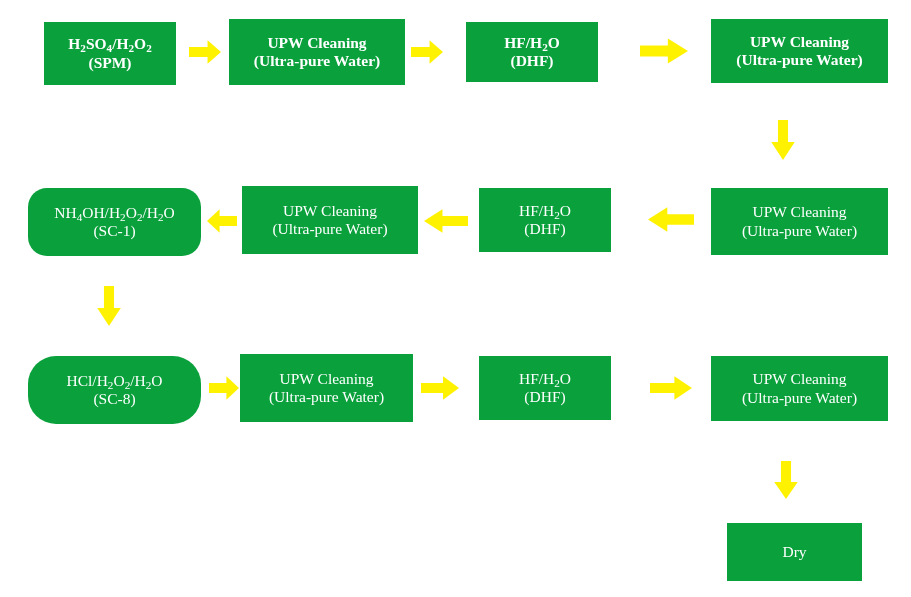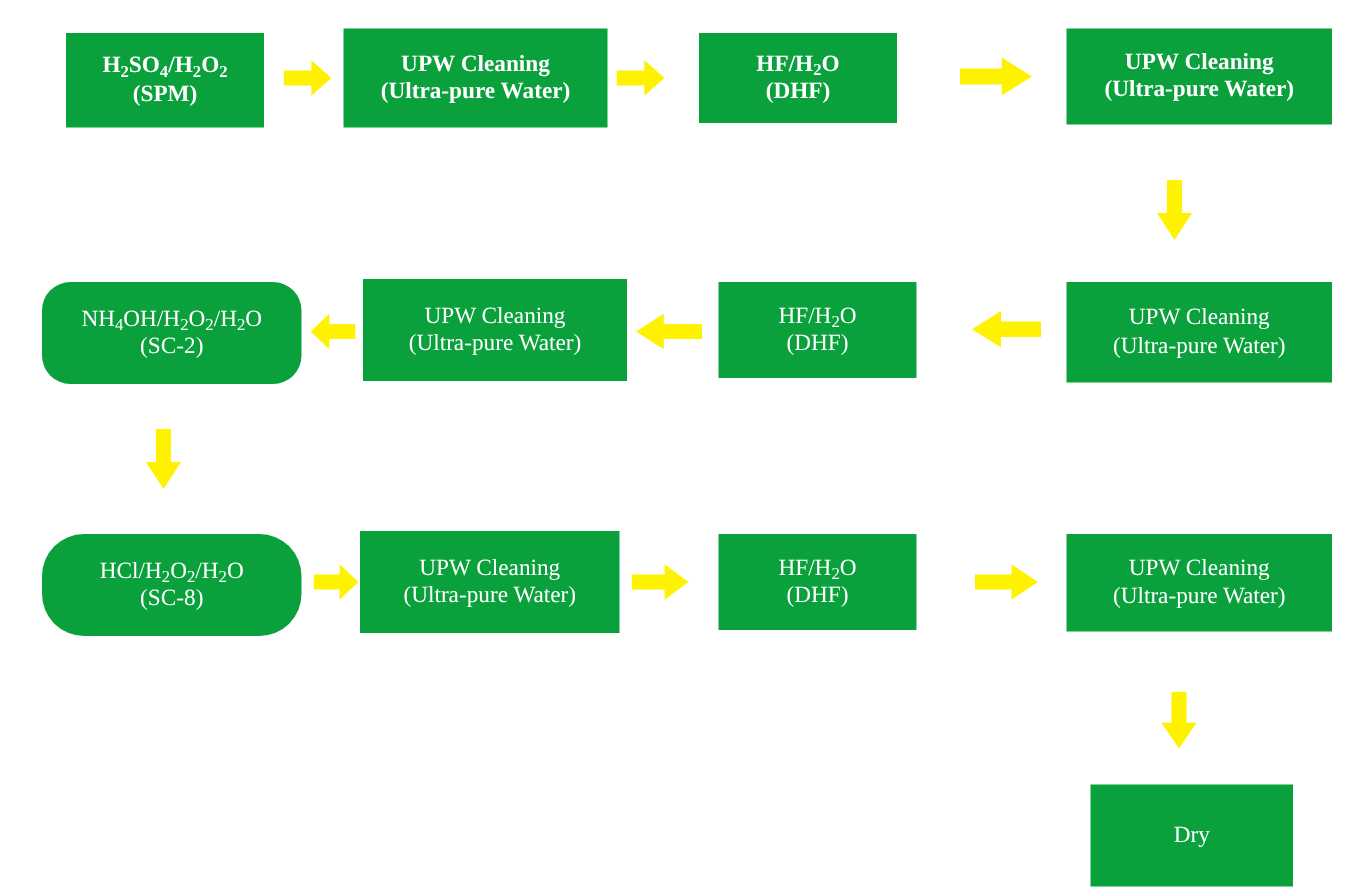--- a/index.html
+++ b/index.html
@@ -81,39 +81,39 @@
     <div class="node" aria-label="HF/H2O (DHF)" style="left: 479px; top: 188px; width: 132px; height: 64px; background: rgb(10, 161, 60); color: rgb(255, 255, 255);">
       <span class="line">HF/H<sub>2</sub>O</span>
       <span class="line">(DHF)</span>
     </div>
     <div class="node" aria-label="UPW Cleaning (Ultra-pure Water)" style="left: 242px; top: 186px; width: 176px; height: 68px; background: rgb(10, 161, 60); color: rgb(255, 255, 255);">
       <span class="line">UPW Cleaning</span>
       <span class="line">(Ultra-pure Water)</span>
     </div>
     <div class="node" aria-label="NH4OH/H2O2/H2O (SC-1)" style="left: 28px; top: 188px; width: 173px; height: 68px; background: rgb(10, 161, 60); color: rgb(255, 255, 255); border-radius: 19px;">
       <span class="line">NH<sub>4</sub>OH/H<sub>2</sub>O<sub>2</sub>/H<sub>2</sub>O</span>
-      <span class="line">(SC-2)</span>
+      <span class="line">(SC-1)</span>
     </div>
     <div class="node" aria-label="HCl/H2O2/H2O (SC-2)" style="left: 28px; top: 356px; width: 173px; height: 68px; background: rgb(10, 161, 60); color: rgb(255, 255, 255); border-radius: 28px;">
       <span class="line">HCl/H<sub>2</sub>O<sub>2</sub>/H<sub>2</sub>O</span>
       <span class="line">(SC-8)</span>
     </div>
     <div class="node" aria-label="UPW Cleaning (Ultra-pure Water)" style="left: 240px; top: 354px; width: 173px; height: 68px; background: rgb(10, 161, 60); color: rgb(255, 255, 255);">
       <span class="line">UPW Cleaning</span>
       <span class="line">(Ultra-pure Water)</span>
     </div>
     <div class="node" aria-label="HF/H2O (DHF)" style="left: 479px; top: 356px; width: 132px; height: 64px; background: rgb(10, 161, 60); color: rgb(255, 255, 255);">
       <span class="line">HF/H<sub>2</sub>O</span>
       <span class="line">(DHF)</span>
     </div>
     <div class="node" aria-label="UPW Cleaning (Ultra-pure Water)" style="left: 711px; top: 356px; width: 177px; height: 65px; background: rgb(10, 161, 60); color: rgb(255, 255, 255);">
       <span class="line">UPW Cleaning</span>
       <span class="line">(Ultra-pure Water)</span>
     </div>
-    <div class="node" aria-label="Dry" style="left: 727px; top: 523px; width: 135px; height: 68px; background: rgb(10, 161, 60); color: rgb(255, 255, 255);">
+    <div class="node" aria-label="Dry" style="left: 727px; top: 523px; width: 135px; height: 58px; background: rgb(10, 161, 60); color: rgb(255, 255, 255);">
       <span class="line">Dry</span>
     </div>
     <div class="arrow" style="left: 189px; top: 38px; width: 32px; height: 28px;">
       <svg viewBox="0 0 100 100" preserveAspectRatio="none">
         <path d="M0,32 L58,32 L58,8 L100,50 L58,92 L58,68 L0,68 Z" fill="#fff200"></path>
       </svg>
     </div>
     <div class="arrow" style="left: 411px; top: 38px; width: 32px; height: 28px;">
       <svg viewBox="0 0 100 100" preserveAspectRatio="none">
         <path d="M0,32 L58,32 L58,8 L100,50 L58,92 L58,68 L0,68 Z" fill="#fff200"></path>

